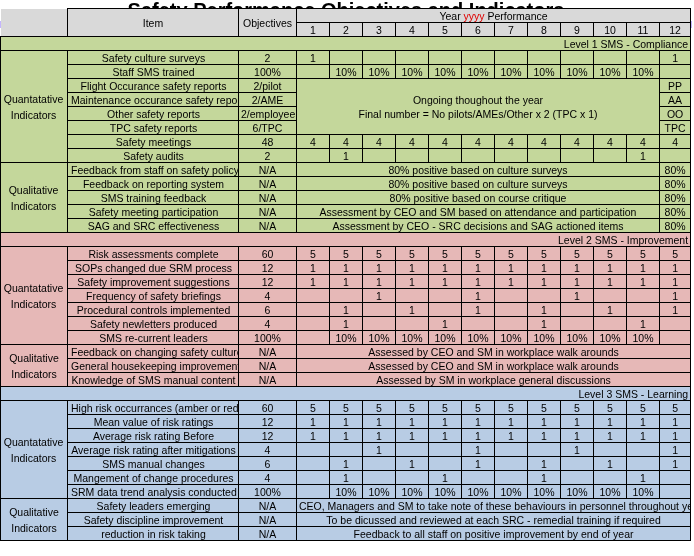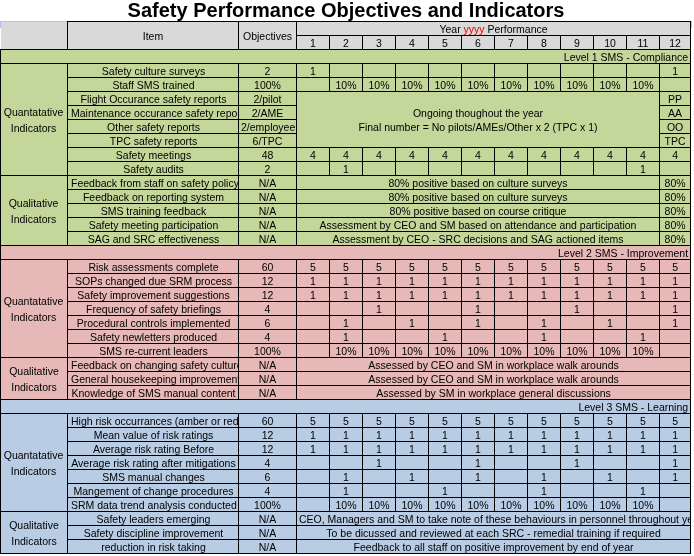--- a/index.html
+++ b/index.html
@@ -1,19 +1,19 @@
 <!DOCTYPE html>
 <html><head>
 <meta charset="utf-8">
 <style>
   html, body { margin:0; padding:0; background:#ffffff; }
   body { width:694px; height:556px; overflow:hidden; position:relative; font-family:"Liberation Sans", sans-serif; font-size:10.5px; color:#000; }
   .sheet { position:absolute; left:0; top:0; width:694px; }
   .title-row { height:21px; display:flex; align-items:center; justify-content:center; font-weight:bold; font-size:20px; font-family:Liberation Sans, sans-serif; border-bottom:7px solid #c4b5fd; background:#fff; width:692px; }
-  table { border-collapse:collapse; table-layout:fixed; width:611px; position:absolute; left:0; top:21px; }
+  table { border-collapse:collapse; table-layout:fixed; width:611px; position:absolute; left:0; top:8px; }
   td { border:1px solid #000; height:13px; padding:0 2px; line-height:12px; white-space:nowrap; overflow:hidden; text-align:center; font-size:10.5px; }
   td.item { text-align:center; padding-left:3px; }
   td.cat { text-align:center; padding-left:1px; white-space:normal; line-height:16px; vertical-align:middle; }
   td.catc { text-align:center; white-space:normal; line-height:16px; }
   .hdr td { background:#d9d9d9; }
   .blank { background:#fff; border-left:none; border-top:none; }
   .l1 td { background:#c4d79b; }
   .l2 td { background:#e6b8b7; }
   .l3 td { background:#b8cce4; }
   td.levelhdr { text-align:right; padding-left:300px; }

